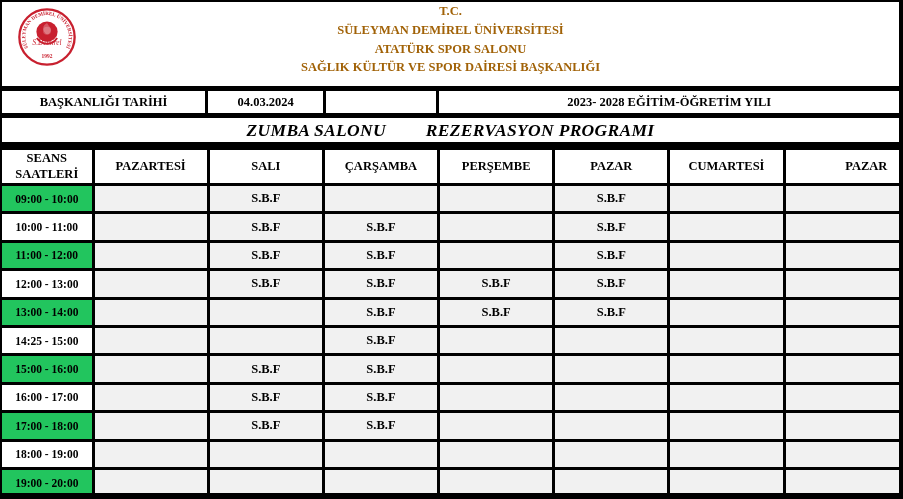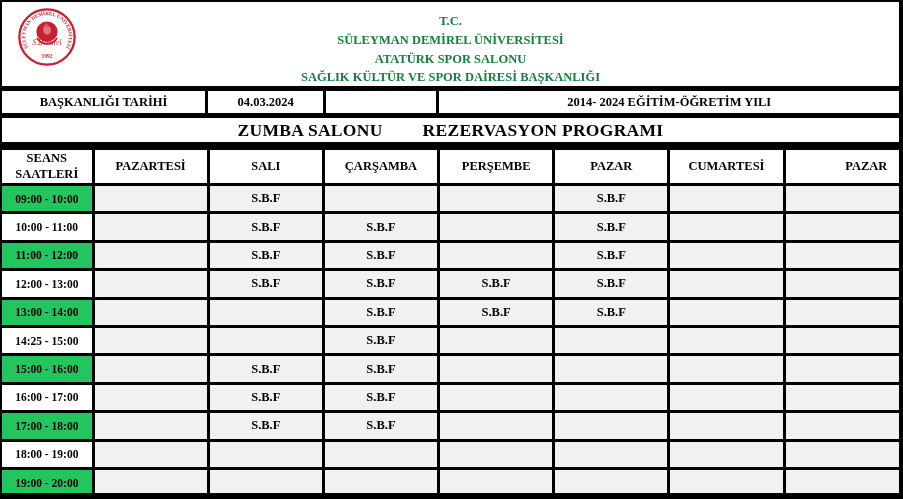--- a/index.html
+++ b/index.html
@@ -6,35 +6,35 @@
   .page {
     width:903px; height:499px; box-sizing:border-box;
     border-top:2px solid #000; border-left:2px solid #000;
     border-right:4px solid #000; border-bottom:6px solid #000;
     font-family:"Liberation Serif", serif; background:#fff;
     overflow:hidden; position:relative;
   }
   
   .header-block { height:84px; position:relative; }
   .logo-wrap { position:absolute; left:16px; top:6px; width:58px; height:58px; }
-  .org-lines { text-align:center; font-weight:bold; font-size:12.5px; line-height:1.5; padding-top:10px; color:#15803d; }
+  .org-lines { text-align:center; font-weight:bold; font-size:12.5px; line-height:1.5; padding-top:0; color:#a16207; }
   
   table.meta-table { width:100%; border-collapse:collapse; table-layout:fixed; }
   table.meta-table td {
     border:3px solid #000; border-top:5px solid #000; border-bottom:5px solid #000;
     height:22px; text-align:center; vertical-align:middle;
     font-weight:bold; font-size:12.5px; background:#fff; padding:0;
   }
   table.meta-table td:first-child { border-left:0; }
   table.meta-table td:last-child { border-right:0; }
   
   .title-row {
     height:24px; border-bottom:5px solid #000;
     display:flex; align-items:center; justify-content:center; gap:40px;
-    font-weight:bold; font-size:17.5px; letter-spacing:.3px; background:#fff;
+    font-weight:bold; font-size:17.5px; letter-spacing:.3px; background:#fff;font-style:italic;
   }
   
   table.schedule { width:100%; border-collapse:collapse; table-layout:fixed; }
   table.schedule th, table.schedule td {
     border:3px solid #000; text-align:center; vertical-align:middle;
     font-weight:bold; padding:0; color:#000;
   }
   table.schedule th { height:33px; font-size:12.5px; background:#fff; line-height:1.25; }
   table.schedule th:first-child, table.schedule td:first-child { border-left:0; }
   table.schedule th:last-child, table.schedule td:last-child { border-right:0;padding-left:48px; }
@@ -78,21 +78,21 @@
         <col style="width:22.8%">
         <col style="width:13.2%">
         <col style="width:12.6%">
         <col style="width:51.4%">
       </colgroup>
     <tbody>
         <tr>
       <td>BAŞKANLIĞI TARİHİ</td>
       <td>04.03.2024</td>
       <td></td>
-      <td>2014- 2024 EĞİTİM-ÖĞRETİM YILI</td>
+      <td>2023- 2028 EĞİTİM-ÖĞRETİM YILI</td>
     </tr>
   </tbody>
     </table>
 
   <div class="title-row">
     <span>ZUMBA SALONU</span>
     <span>REZERVASYON PROGRAMI</span>
   </div>
 
   <table class="schedule">

